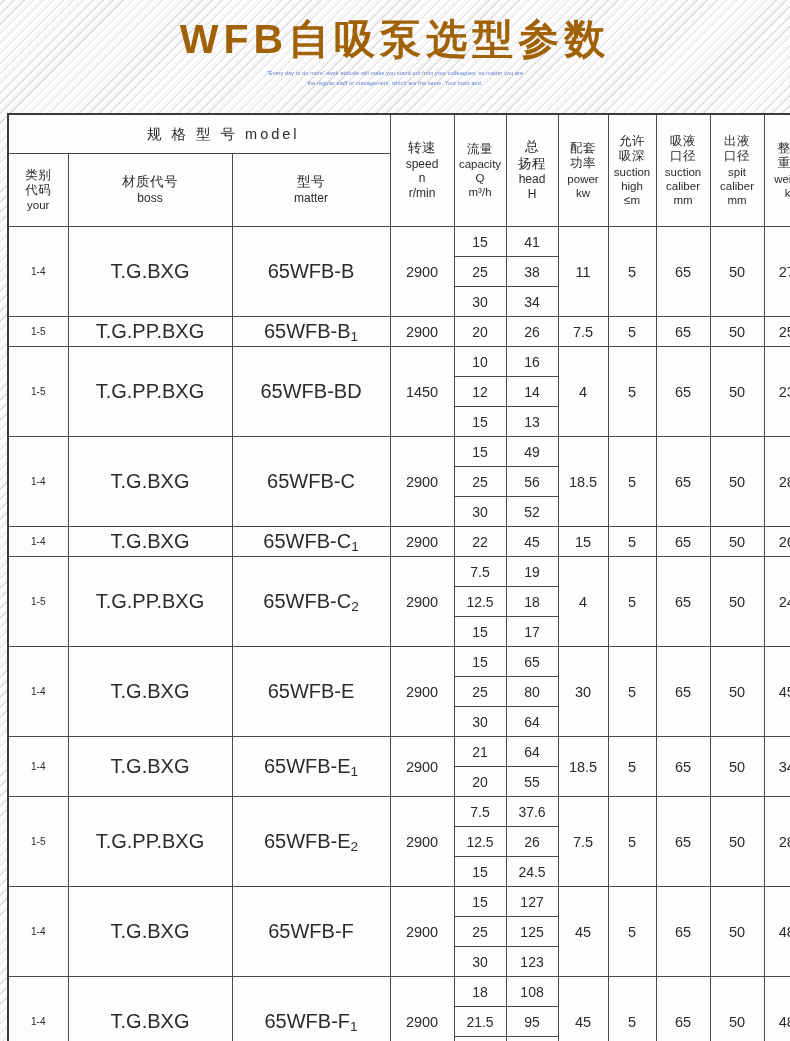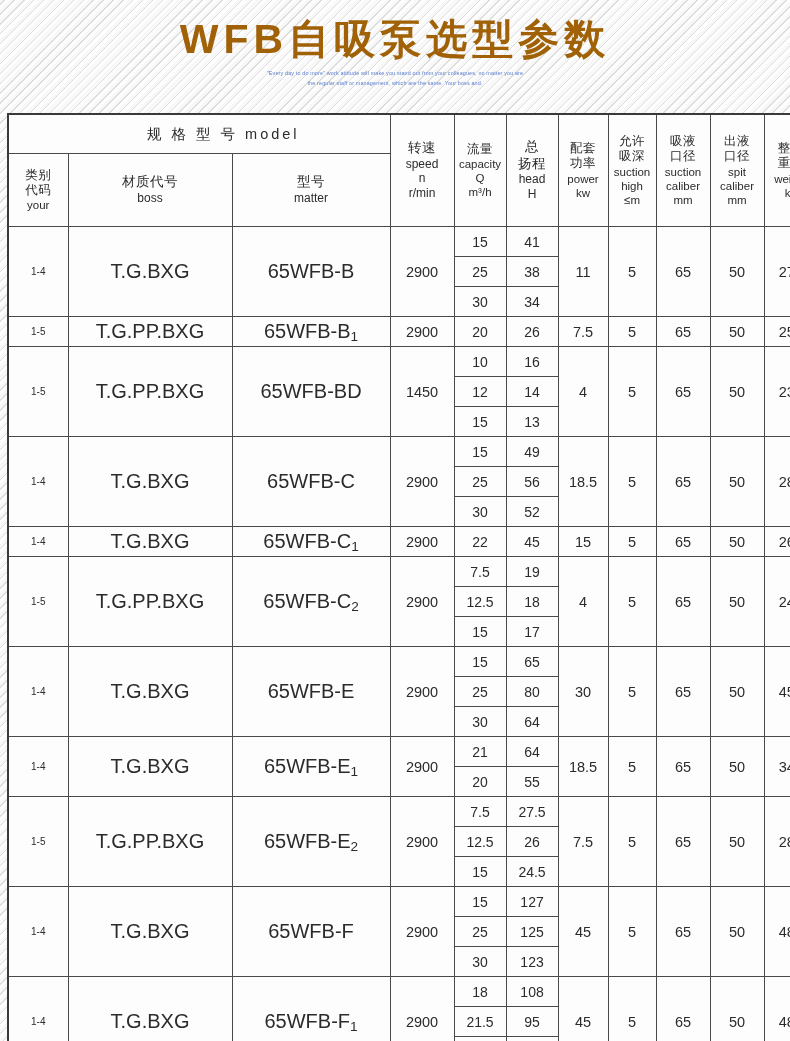--- a/index.html
+++ b/index.html
@@ -324,21 +324,21 @@
         <tr class="sub-row">
           <td class="cell-q">20</td>
           <td class="cell-q">55</td>
         </tr>
         <tr class="sub-row">
           <td rowspan="3" class="cell-code">1-5</td>
           <td rowspan="3" class="cell-main">T.G.PP.BXG</td>
           <td rowspan="3" class="cell-main">65WFB-E<sub>2</sub></td>
           <td rowspan="3" class="cell-num">2900</td>
           <td class="cell-q">7.5</td>
-          <td class="cell-q">27.5</td>
+          <td class="cell-q">37.6</td>
           <td rowspan="3" class="cell-num">7.5</td>
           <td rowspan="3" class="cell-num">5</td>
           <td rowspan="3" class="cell-num">65</td>
           <td rowspan="3" class="cell-num">50</td>
           <td rowspan="3" class="cell-num">280</td>
         </tr>
         <tr class="sub-row">
           <td class="cell-q">12.5</td>
           <td class="cell-q">26</td>
         </tr>

